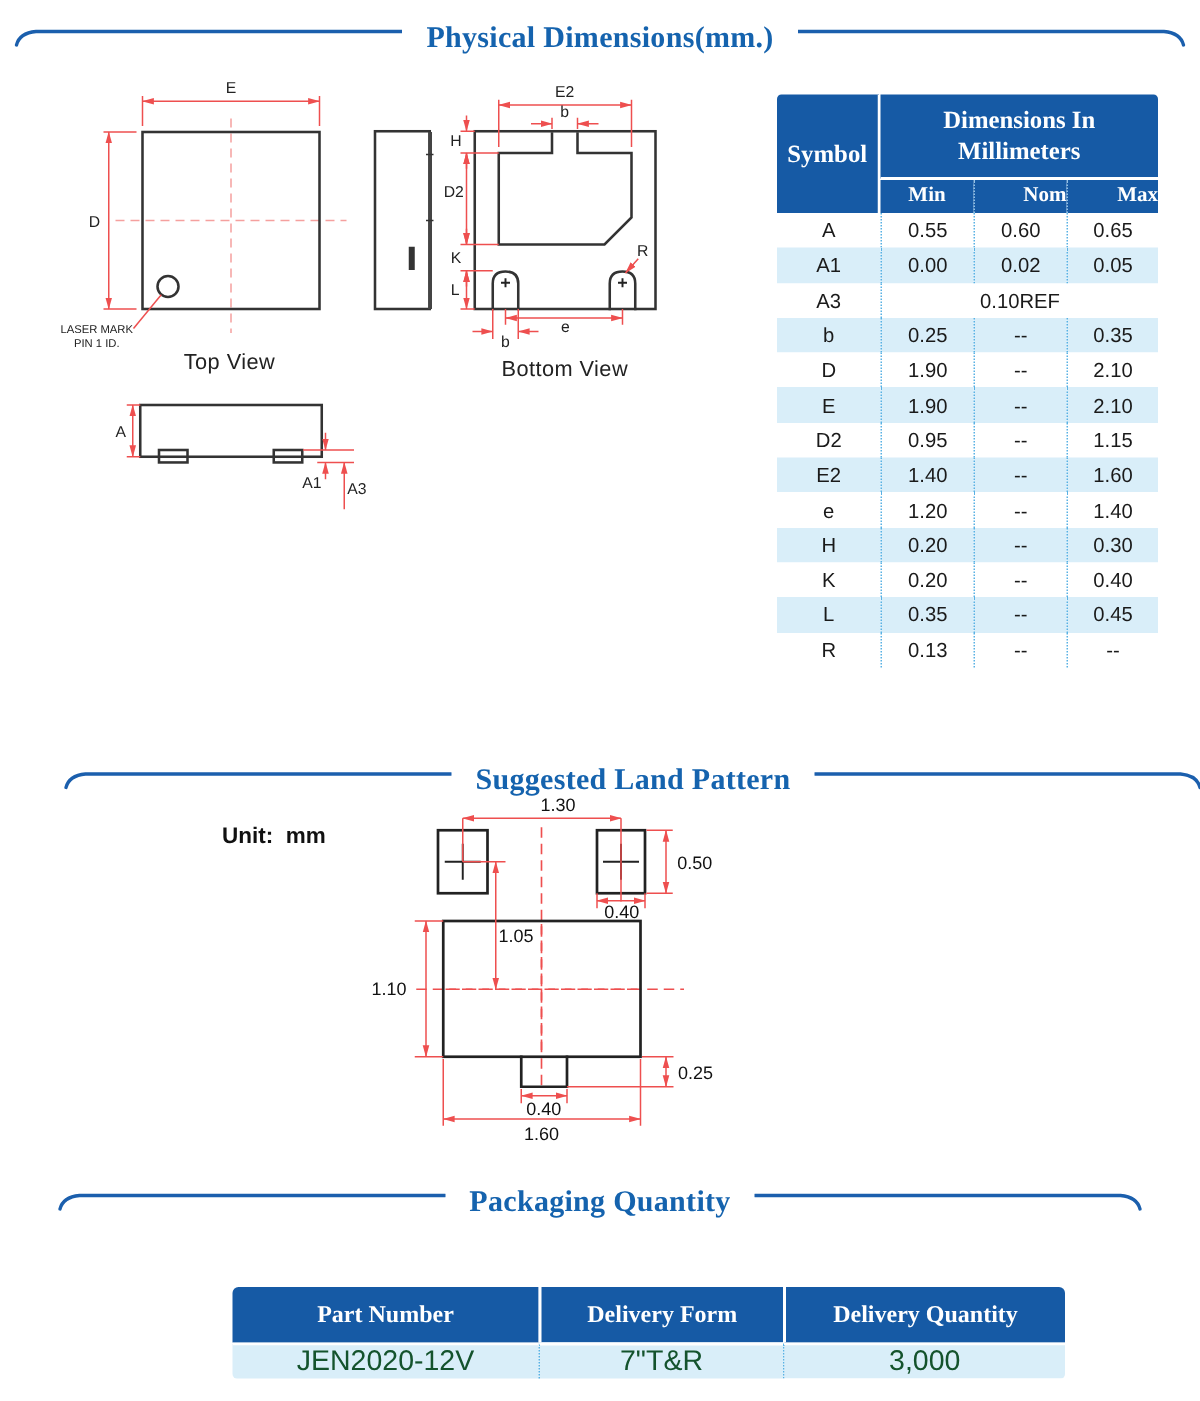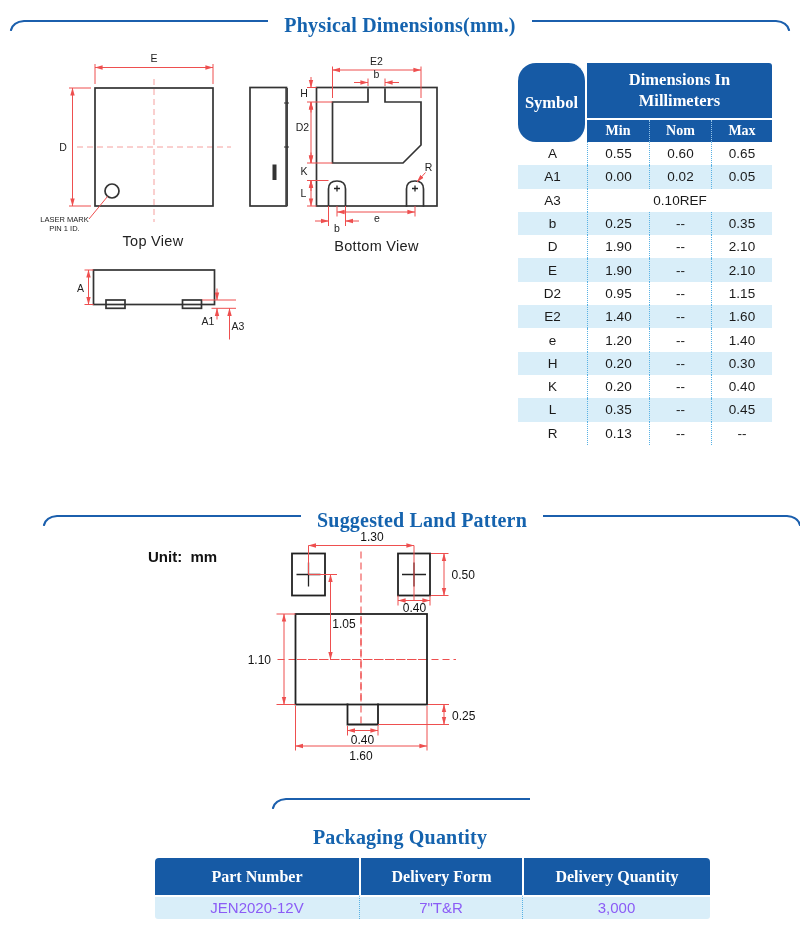--- a/index.html
+++ b/index.html
@@ -31,41 +31,41 @@
   .small{ font:7.5px "Liberation Sans","DejaVu Sans",sans-serif; fill:#222; }
   .unit-label { font:700 15px "Liberation Sans","DejaVu Sans",sans-serif; fill:#111; white-space:pre; }
 
   
   .dim-table { position:absolute; left:518px; top:63px; width:254px;
                border-collapse:separate; border-spacing:0; table-layout:fixed; }
   .dim-table th { background:#165AA5; color:#fff;
                   font-family:"Liberation Serif","DejaVu Serif",serif; font-weight:700;
                   text-align:center; vertical-align:middle; }
   .dim-table th.symbol-th { font-size:16.5px; border-right:2px solid #fff;
-                            border-top-left-radius:3px;border-radius:18px; }
+                            border-top-left-radius:3px; }
   .dim-table th.group-th  { font-size:16.5px; line-height:1.22; padding:0 28px;
                             height:57px; border-bottom:2px solid #fff;
                             border-top-right-radius:3px; }
   .dim-table th.sub-th    { font-size:14px; height:22px; }
-  .dim-table th.sub-th + th.sub-th { border-left:1px dotted rgba(170,214,242,.85); }
+  .dim-table th.sub-th + th.sub-th { border-left:1px dotted rgba(170,214,242,.85);text-align:right; }
   .dim-table td { height:23.3px; text-align:center; vertical-align:middle;
                   font-size:13.5px; color:#1a1a1a; background:#fff; }
   .dim-table tbody tr:nth-child(even) td { background:#D9EEF9; }
   .dim-table td + td { border-left:1px dotted #58B1E4; }
 
   
   .pkg-table { position:absolute; left:121px; top:858px; width:555px;
                border-collapse:separate; border-spacing:0; table-layout:fixed;padding-left:34px; }
   .pkg-table th { background:#165AA5; color:#fff; height:37px;
                   font-family:"Liberation Serif","DejaVu Serif",serif; font-weight:700;
                   font-size:16px; text-align:center; vertical-align:middle; }
   .pkg-table th + th { border-left:2px solid #fff; }
   .pkg-table th:first-child { border-top-left-radius:4px; }
   .pkg-table th:last-child  { border-top-right-radius:4px; }
-  .pkg-table td { background:#D9EEF9; height:23.5px; font-size:15px; color:#8b5cf6;
+  .pkg-table td { background:#D9EEF9; height:23.5px; font-size:19px; color:#14532d;
                   text-align:center; vertical-align:middle; border-top:2px solid #fff; }
   .pkg-table td + td { border-left:1px dotted #58B1E4; }
   .pkg-table td:first-child { border-bottom-left-radius:3px; }
   .pkg-table td:last-child  { border-bottom-right-radius:3px; }
 </style>
 </head>
 <body>
 
 <div class="page">
 
@@ -353,21 +353,21 @@
     <line class="dim" x1="378" y1="726" x2="378" y2="735.5"></line>
     <line class="dim" x1="347.5" y1="730.5" x2="378" y2="730.5" marker-start="url(#as)" marker-end="url(#ae)"></line>
     <text class="lt" x="362.5" y="743.5" text-anchor="middle">0.40</text>
 
     <line class="dim" x1="295.5" y1="706" x2="295.5" y2="750.5"></line>
     <line class="dim" x1="427" y1="706" x2="427" y2="750.5"></line>
     <line class="dim" x1="295.5" y1="746" x2="427" y2="746" marker-start="url(#as)" marker-end="url(#ae)"></line>
     <text class="lt" x="361" y="760" text-anchor="middle">1.60</text>
   </svg>
 
-  <div class="sec-title" style="top:822px;flex-direction:column;">
+  <div class="sec-title" style="top:786px;">
     <svg class="rule" width="260" height="14" viewBox="0 0 260 14">
       <path d="M260,3 H16 Q5,4 3,12" stroke="#1B5FAD" stroke-width="2.2" fill="none" stroke-linecap="round"></path>
     </svg>
     <h2>Packaging Quantity</h2>
     <svg class="rule" width="260" height="14" viewBox="0 0 260 14">
       <path d="M0,3 H244 Q255,4 257,12" stroke="#1B5FAD" stroke-width="2.2" fill="none" stroke-linecap="round"></path>
     </svg>
   </div>
 
   <table class="pkg-table">

